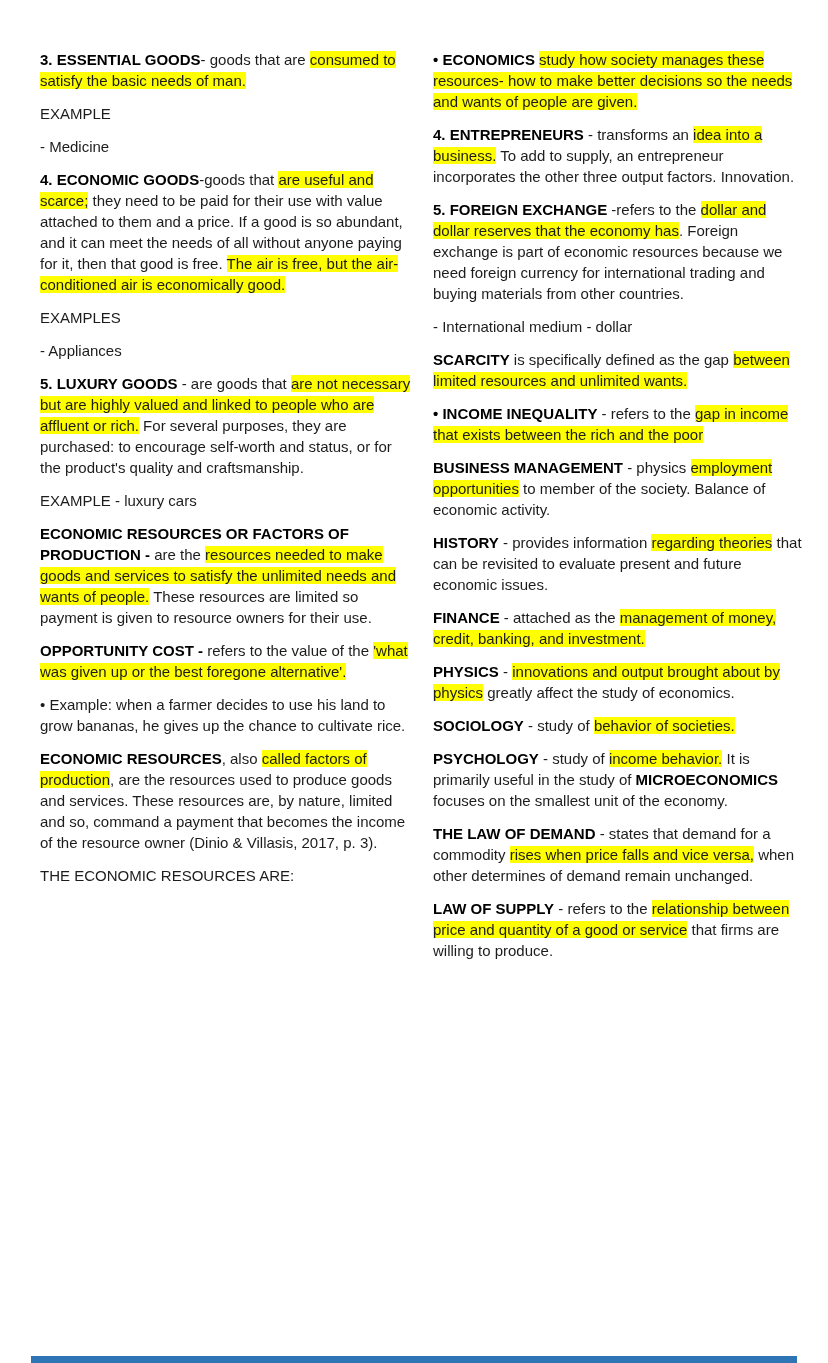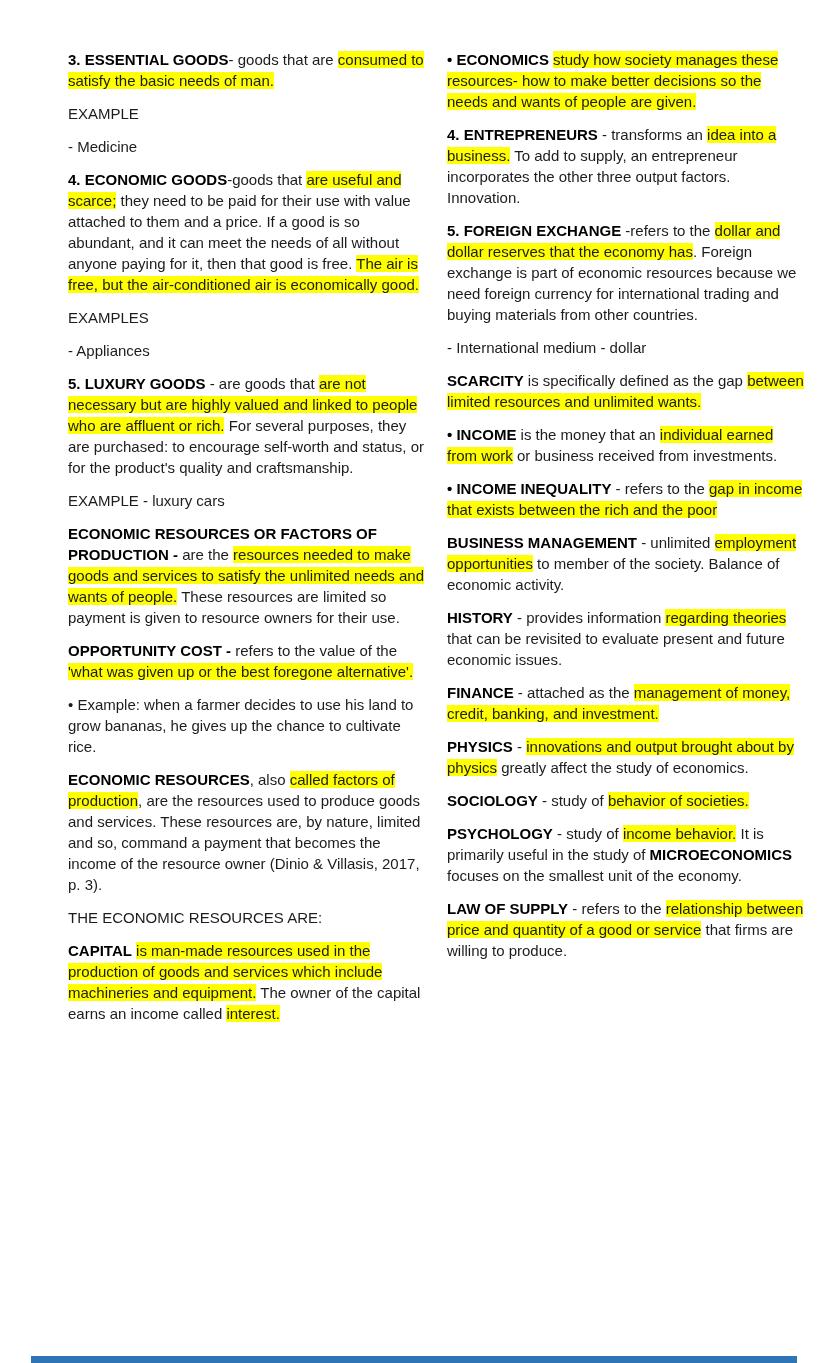--- a/index.html
+++ b/index.html
@@ -10,21 +10,21 @@
     font-family: "Liberation Sans", sans-serif;
     font-size: 15px;
     line-height: 21px;
     color: #1c1c1c;
     position: relative;
     overflow: hidden;
   }
   .page {
     display: flex;
     gap: 22px;
-    padding: 49px 24px 0 68px;
+    padding: 49px 24px 0 40px;
     box-sizing: border-box;
     width: 100%;
   }
   .col { flex: 1 1 0; min-width: 0; }
   .col p { margin: 0 0 12px 0; }
   .b { font-weight: bold; color: #000000; }
   .h { background-color: var(--hl, #ffff00); }
   .u { }
   .bottom-bar {
     position: absolute;
@@ -46,33 +46,32 @@
       <p><span class="b">4. ECONOMIC GOODS</span><span>-goods that </span><span class="h">are useful and scarce;</span><span> they need to be paid for their use with value attached to them and a price. If a good is so abundant, and it can meet the needs of all without anyone paying for it, then that good is free. </span><span class="h">The air is free, but the air-conditioned air is economically good.</span></p>
       <p><span>EXAMPLES</span></p>
       <p><span>- Appliances</span></p>
       <p><span class="b">5. LUXURY GOODS</span><span> - are goods that </span><span class="h">are not necessary but are highly valued and linked to people who are affluent or rich.</span><span> For several purposes, they are purchased: to encourage self-worth and status, or for the product's quality and craftsmanship.</span></p>
       <p><span>EXAMPLE - luxury cars</span></p>
       <p><span class="b">ECONOMIC RESOURCES OR FACTORS OF PRODUCTION -</span><span> are the </span><span class="h">resources needed to make goods and services to satisfy the unlimited needs and wants of people.</span><span> These resources are limited so payment is given to resource owners for their use.</span></p>
       <p><span class="b">OPPORTUNITY COST -</span><span> refers to the value of the </span><span class="h">'what was given up or the best foregone alternative'.</span></p>
       <p><span class="u">• Example: when a farmer decides to use his land to grow bananas, he gives up the chance to cultivate rice.</span></p>
       <p><span class="b">ECONOMIC RESOURCES</span><span>, also </span><span class="h">called factors of production</span><span>, are the resources used to produce goods and services. These resources are, by nature, limited and so, command a payment that becomes the income of the resource owner (Dinio &amp; Villasis, 2017, p. 3).</span></p>
       <p><span>THE ECONOMIC RESOURCES ARE:</span></p>
-      <p><span class="b">CAPITAL</span><span> </span><span class="h">is man-made resources used in the production of goods and services which include machineries and equipment.</span><span> The owner of the capital earns an income called </span><span class="h">interest.</span></p>
     </div>
   <div class="col">
       <p><span class="b">• ECONOMICS</span><span> </span><span class="h">study how society manages these resources- how to make better decisions so the needs and wants of people are given.</span></p>
       <p><span class="b">4. ENTREPRENEURS</span><span> - transforms an </span><span class="h">idea into a business.</span><span> To add to supply, an entrepreneur incorporates the other three output factors. Innovation.</span></p>
       <p><span class="b">5. FOREIGN EXCHANGE</span><span> -refers to the </span><span class="h">dollar and dollar reserves that the economy has</span><span>. Foreign exchange is part of economic resources because we need foreign currency for international trading and buying materials from other countries.</span></p>
       <p><span>- International medium - dollar</span></p>
       <p><span class="b">SCARCITY</span><span> is specifically defined as the gap </span><span class="h">between limited resources and unlimited wants.</span></p>
-      <p><span class="b">• INCOME</span><span> is the money that an </span><span class="h">individual earned from work</span><span> or business received from investments.</span></p>
       <p><span class="b">• INCOME INEQUALITY</span><span> - refers to the </span><span class="h">gap in income that exists between the rich and the poor</span></p>
-      <p><span class="b">BUSINESS MANAGEMENT</span><span> - unlimited </span><span class="h">employment opportunities</span><span> to member of the society. Balance of economic activity.</span></p>
+      <p><span class="b">BUSINESS MANAGEMENT</span><span> - physics </span><span class="h">employment opportunities</span><span> to member of the society. Balance of economic activity.</span></p>
       <p><span class="b">HISTORY</span><span> - provides information </span><span class="h">regarding theories</span><span> that can be revisited to evaluate present and future economic issues.</span></p>
       <p><span class="b">FINANCE</span><span> - attached as the </span><span class="h">management of money, credit, banking, and investment.</span></p>
       <p><span class="b">PHYSICS</span><span> - </span><span class="h">innovations and output brought about by physics</span><span> greatly affect the study of economics.</span></p>
       <p><span class="b">SOCIOLOGY</span><span> - study of </span><span class="h">behavior of societies.</span></p>
       <p><span class="b">PSYCHOLOGY</span><span> - study of </span><span class="h">income behavior.</span><span> It is primarily useful in the study of </span><span class="b">MICROECONOMICS</span><span> focuses on the smallest unit of the economy.</span></p>
+      <p><span class="b">THE LAW OF DEMAND</span><span> - states that demand for a commodity </span><span class="h">rises when price falls and vice versa,</span><span> when other determines of demand remain unchanged.</span></p>
       <p><span class="b">LAW OF SUPPLY</span><span> - refers to the </span><span class="h">relationship between price and quantity of a good or service</span><span> that firms are willing to produce.</span></p>
     </div>
 </div>
 
 <div class="bottom-bar"></div>
 
 </body></html>

